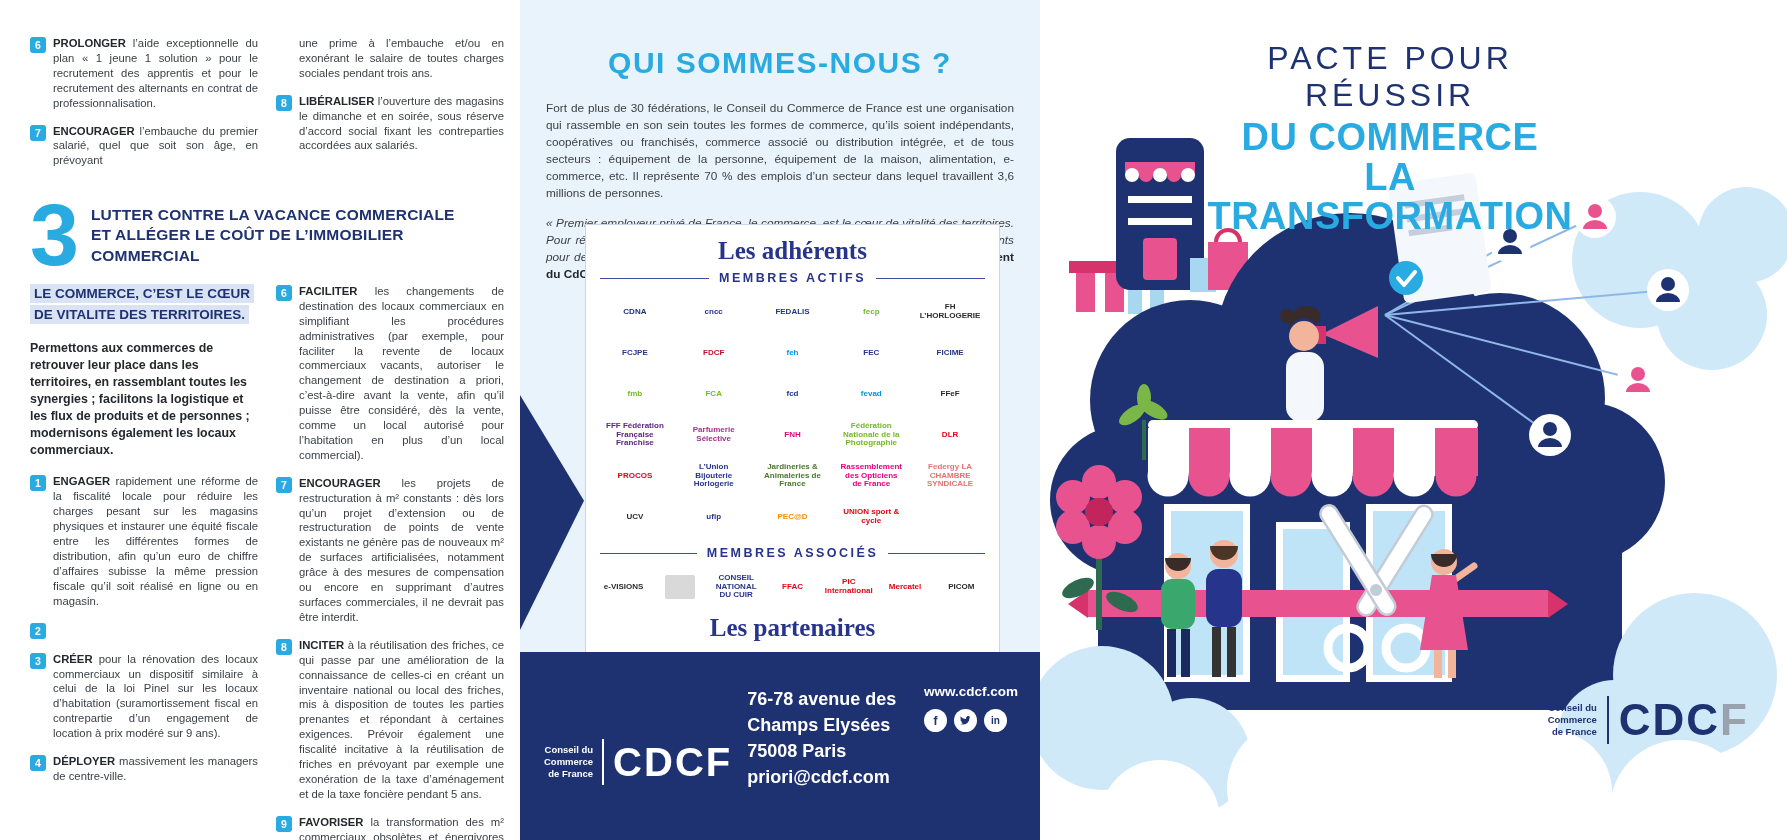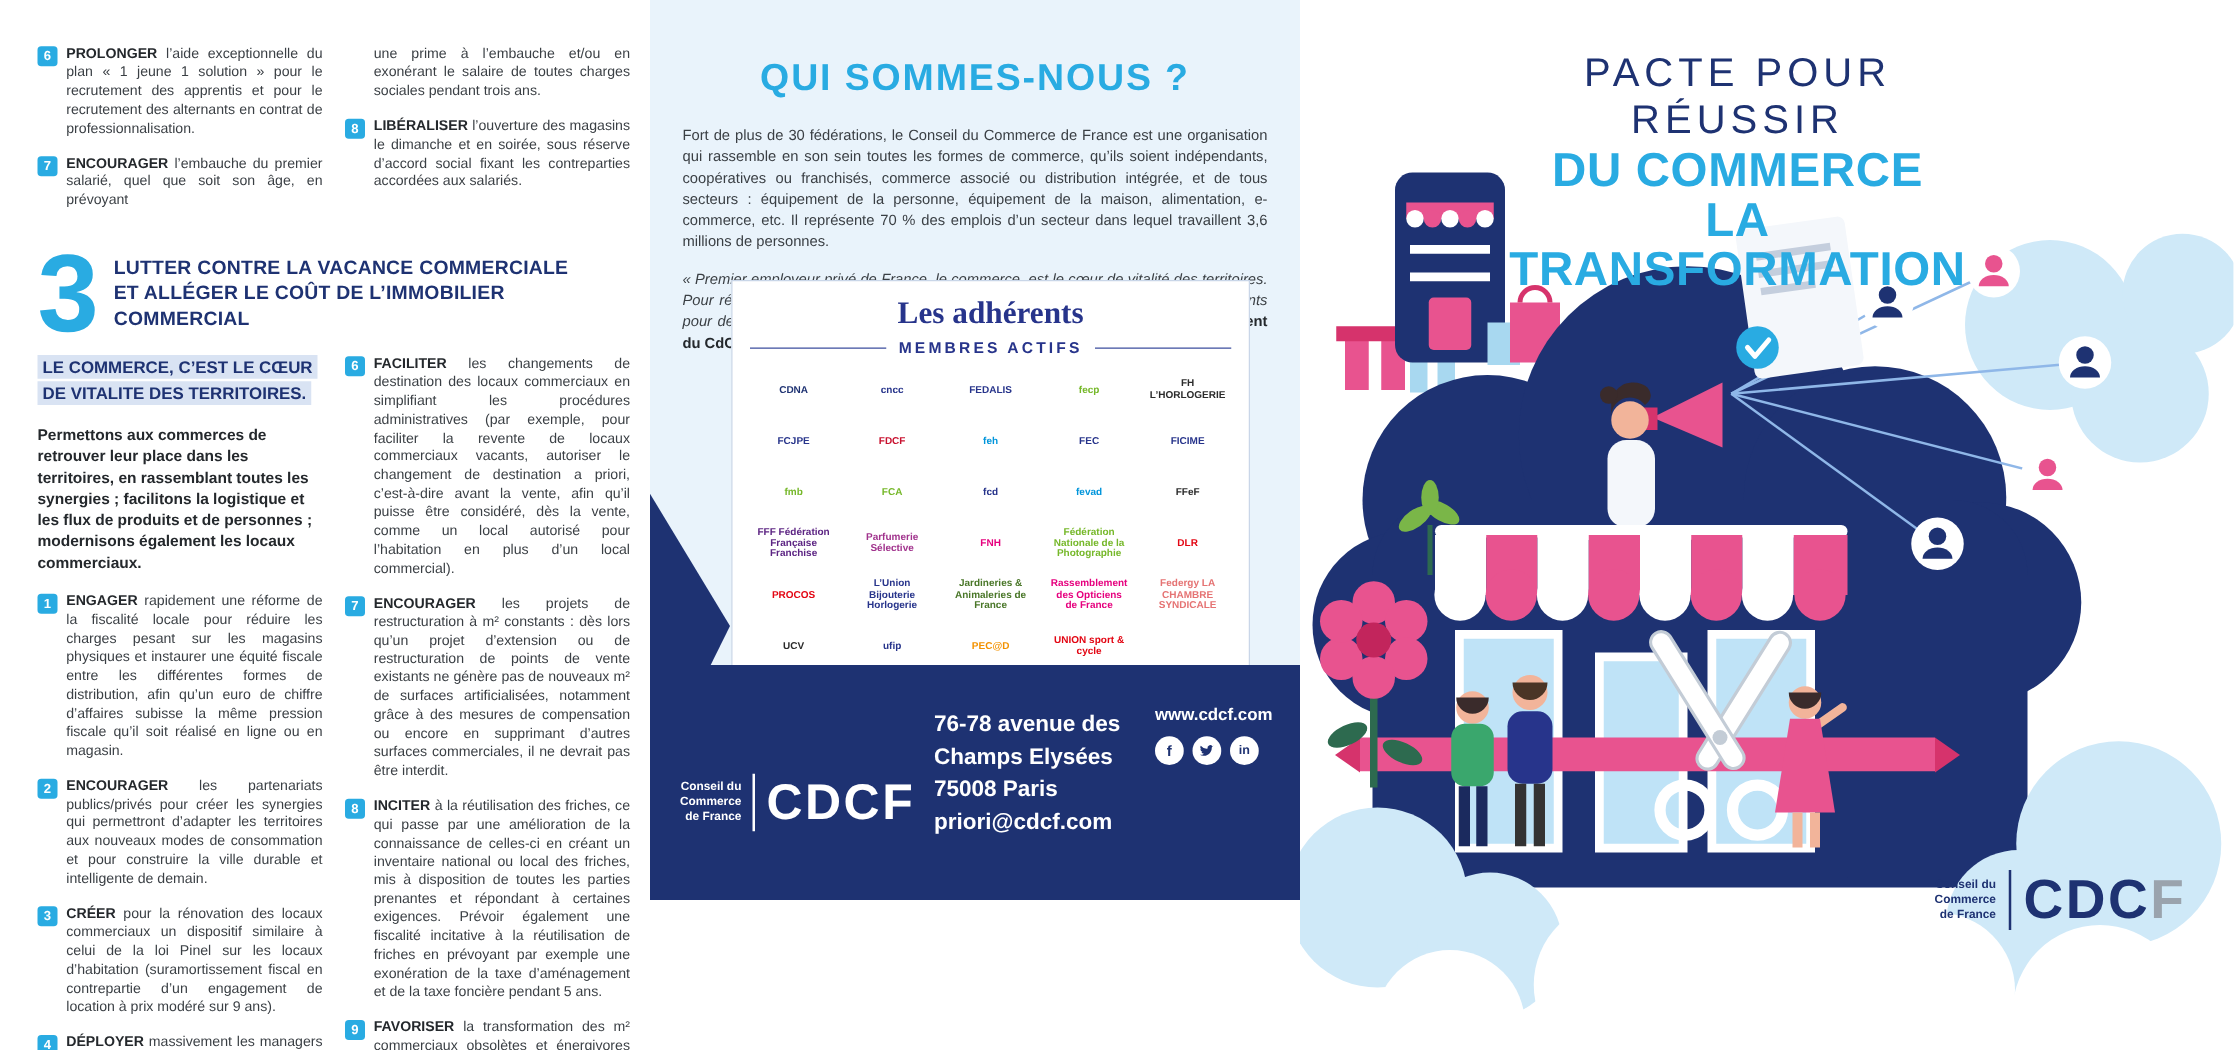--- a/index.html
+++ b/index.html
@@ -1,20 +1,20 @@
 <!DOCTYPE html>
 <html><head>
 <meta charset="utf-8">
 <style>
   * { margin:0; padding:0; box-sizing:border-box; }
   body { width:1787px; height:840px; position:relative; font-family:"Liberation Sans", sans-serif; background:#fff; overflow:hidden; }
 
   
   .panel-left   { position:absolute; left:0;    top:0; width:520px; height:840px; background:#fff; padding:36px 16px 0 30px; }
-  .panel-middle { position:absolute; left:520px; top:0; width:520px; height:720px; background:#e9f3fb; overflow:hidden; }
+  .panel-middle { position:absolute; left:520px; top:0; width:520px; height:840px; background:#e9f3fb; overflow:hidden; }
   .panel-right  { position:absolute; left:1040px; top:0; width:747px; height:840px; background:#fff; overflow:hidden; }
 
   
   .two-col { display:grid; grid-template-columns:1fr 1fr; column-gap:18px; }
   .item { display:flex; gap:7px; margin-bottom:13px; }
   .badge { min-width:16px; height:16px; background:#29abe2; color:#fff; font-weight:bold; font-size:10.5px;
            border-radius:3px; display:flex; align-items:center; justify-content:center; margin-top:1px; }
   .badge:empty { visibility:hidden; }
   .item-text { font-size:11.3px; line-height:1.32; color:#3a3f44; text-align:justify; }
   .item-text b { color:#24282c; }
@@ -124,21 +124,20 @@
       <p class="intro">Permettons aux commerces de retrouver leur place dans les territoires, en rassemblant toutes les synergies ; facilitons la logistique et les flux de produits et de personnes ; modernisons également les locaux commerciaux.</p>
       <div>
 
           <div class="item">
             <span class="badge">1</span>
             <p class="item-text"><b>ENGAGER</b> <span>rapidement une réforme de la fiscalité locale pour réduire les charges pesant sur les magasins physiques et instaurer une équité fiscale entre les différentes formes de distribution, afin qu’un euro de chiffre d’affaires subisse la même pression fiscale qu’il soit réalisé en ligne ou en magasin.</span></p>
           </div>
 
           <div class="item">
             <span class="badge">2</span>
-            <p class="item-text"><b>ENCOURAGER</b> <span>les partenariats publics/privés pour créer les synergies qui permettront d’adapter les territoires aux nouveaux modes de consommation et pour construire la ville durable et intelligente de demain.</span></p>
           </div>
 
           <div class="item">
             <span class="badge">3</span>
             <p class="item-text"><b>CRÉER</b> <span>pour la rénovation des locaux commerciaux un dispositif similaire à celui de la loi Pinel sur les locaux d’habitation (suramortissement fiscal en contrepartie d’un engagement de location à prix modéré sur 9 ans).</span></p>
           </div>
 
           <div class="item">
             <span class="badge">4</span>
             <p class="item-text"><b>DÉPLOYER</b> <span>massivement les managers de centre-ville.</span></p>
@@ -326,21 +325,21 @@
 
         <div class="logo-cell">
           <span class="logo-text" style="color: rgb(227, 6, 19);">FFAC</span>
         </div>
 
         <div class="logo-cell">
           <span class="logo-text" style="color: rgb(227, 6, 19);">PIC International</span>
         </div>
 
         <div class="logo-cell">
-          <span class="logo-text" style="color: rgb(227, 6, 19);">Opticiens</span>
+          <span class="logo-text" style="color: rgb(227, 6, 19);">Mercatel</span>
         </div>
 
         <div class="logo-cell">
           <span class="logo-text" style="color: rgb(43, 43, 43);">PICOM</span>
         </div>
       </div>
     <h2 class="card-title">Les partenaires</h2>
     <div class="logo-grid partners">
 
         <div class="logo-cell">

